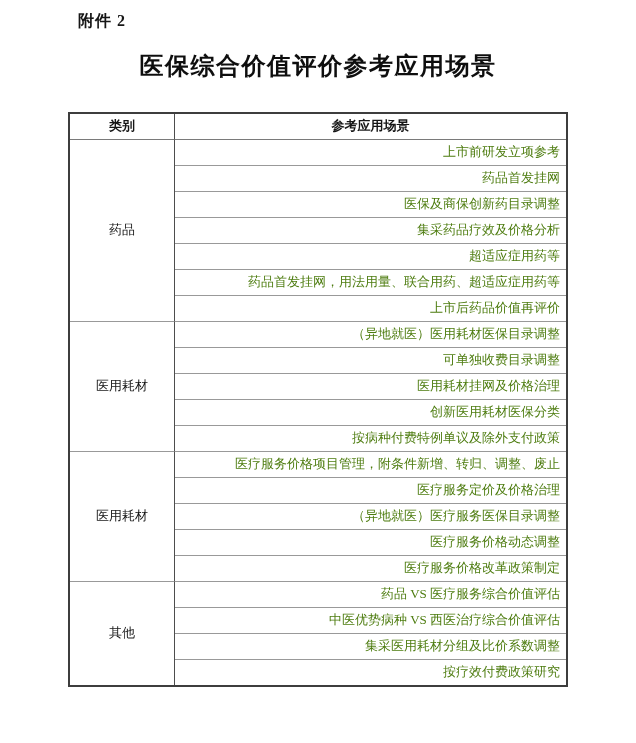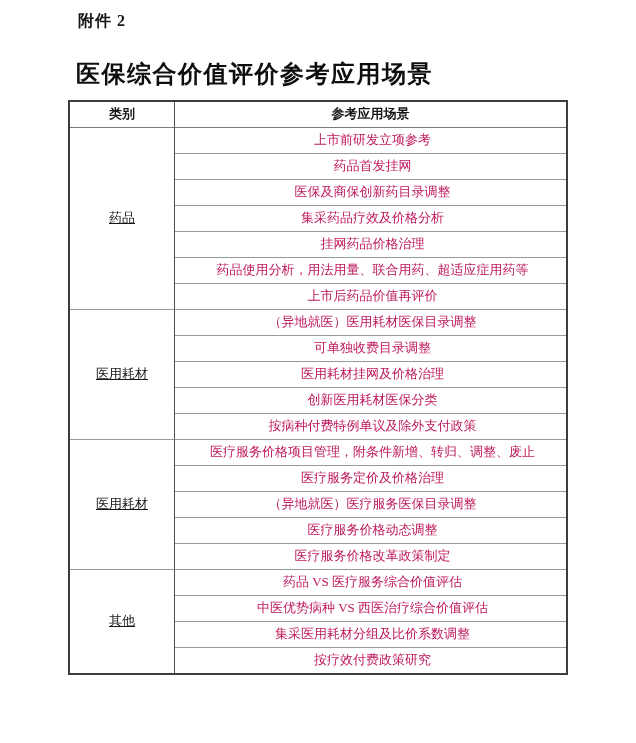--- a/index.html
+++ b/index.html
@@ -28,30 +28,31 @@
     font-size: 16px;
     font-weight: bold;
     letter-spacing: 1px;
     color: #161616;
   }
   .doc-title {
     position: absolute;
     left: 68px;
     top: 50px;
     width: 500px;
+    text-align: center;
     font-size: 24px;
     font-weight: bold;
     letter-spacing: 1.5px;
     color: #0e0e0e;
-    margin: 8px;
+    margin: 0;
   }
   table.scenario-table {
     position: absolute;
     left: 68px;
-    top: 100px;
+    top: 112px;
     width: 500px;
     border-collapse: separate;
     border-spacing: 0;
     border: 2px solid #3d3d3d;
     table-layout: fixed;
     font-size: 13px;
   }
   table.scenario-table th,
   table.scenario-table td {
     margin: 0;
@@ -70,28 +71,27 @@
     padding: 0 2px;
   }
   th.col-cat { border-right: 1px solid #4d4d4d; }
   td.cat-cell {
     text-align: center;
     border-right: 1px solid #4d4d4d;
     border-bottom: 1px solid #999999;
     font-size: 13px;
     color: #161616;
     padding: 0 2px;
-    text-decoration: underline;
   }
   td.item-cell {
     height: 25px;
-    text-align: center;
+    text-align: right;
     padding: 0 6px 0 10px;
     border-bottom: 1px solid #999999;
-    color: #be185d;
+    color: #4d7c0f;
     white-space: nowrap;
     overflow: hidden;
   }
   td.no-bottom { border-bottom: none; }
 </style>
 </head>
 <body>
 
 <div class="page">
   <div class="attachment-label">附件 2</div>
@@ -113,24 +113,24 @@
         <tr>
           <td class="item-cell">药品首发挂网</td>
         </tr>
         <tr>
           <td class="item-cell">医保及商保创新药目录调整</td>
         </tr>
         <tr>
           <td class="item-cell">集采药品疗效及价格分析</td>
         </tr>
         <tr>
-          <td class="item-cell">挂网药品价格治理</td>
+          <td class="item-cell">超适应症用药等</td>
         </tr>
         <tr>
-          <td class="item-cell">药品使用分析，用法用量、联合用药、超适应症用药等</td>
+          <td class="item-cell">药品首发挂网，用法用量、联合用药、超适应症用药等</td>
         </tr>
         <tr>
           <td class="item-cell">上市后药品价值再评价</td>
         </tr>
         <tr>
           <td class="cat-cell" rowspan="5">医用耗材</td>
           <td class="item-cell">（异地就医）医用耗材医保目录调整</td>
         </tr>
         <tr>
           <td class="item-cell">可单独收费目录调整</td>

